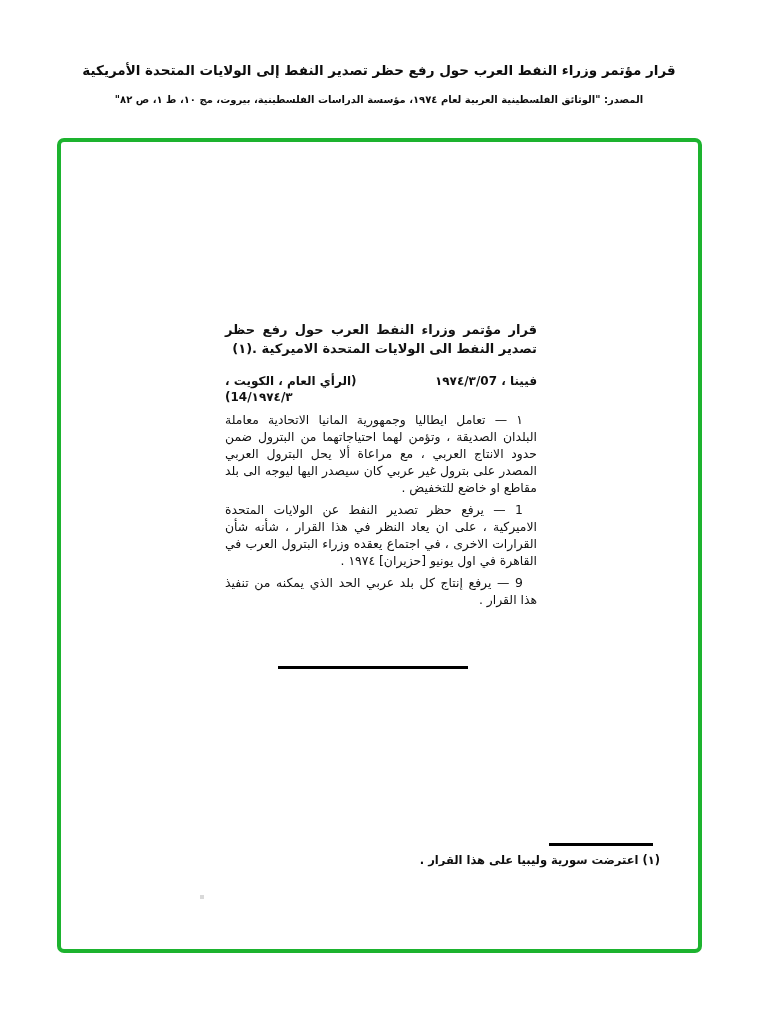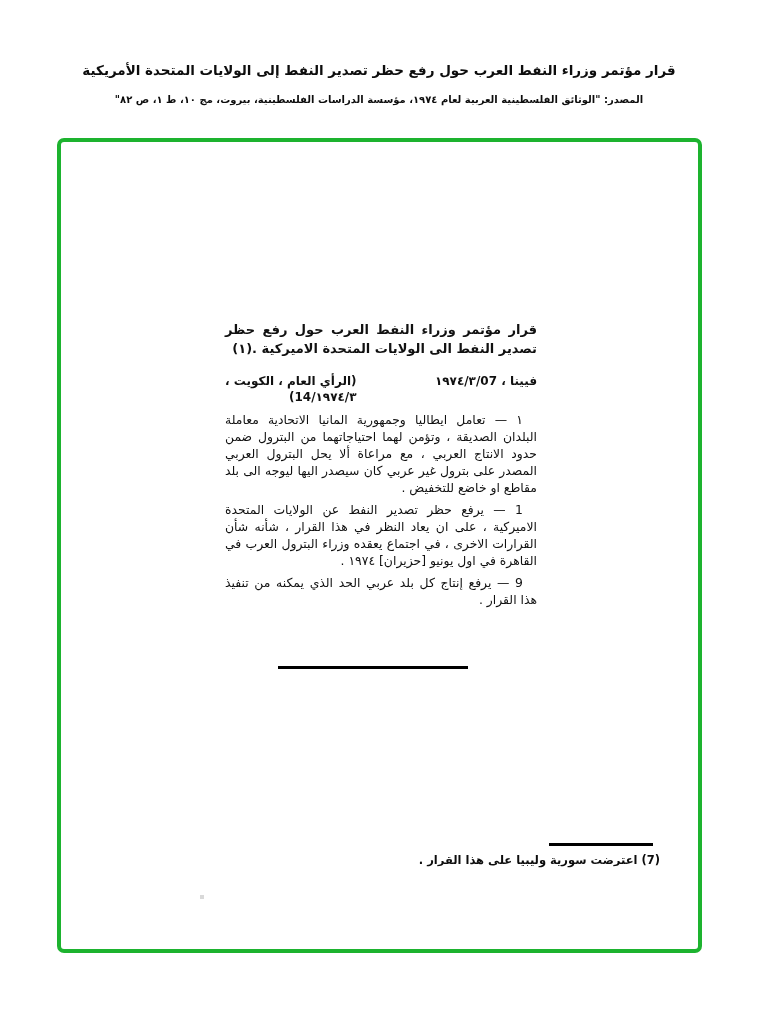--- a/index.html
+++ b/index.html
@@ -36,21 +36,21 @@
     font-size: 13px; font-weight: 700; line-height: 19px;
     text-align: justify; text-align-last: right;
     margin-bottom: 15px;
   }
   .dateline {
     display: flex; direction: rtl;
     justify-content: space-between; align-items: flex-start;
     font-size: 12px; font-weight: 700; line-height: 16px;
     margin-bottom: 6px;
   }
-  .pub-block { text-align: right; }
+  .pub-block { text-align: left; }
   .doc-body p {
     margin: 0 0 5px 0;
     font-size: 12.4px; font-weight: 400; line-height: 17px;
     text-align: justify; text-align-last: right;
     text-indent: 14px;
     direction: rtl;
   }
   .divider-line {
     position: absolute; left: 217px; top: 524px;
     width: 190px; height: 3px; background: #000000;
@@ -95,17 +95,17 @@
       <p>١ — تعامل ايطاليا وجمهورية المانيا الاتحادية معاملة البلدان الصديقة ، وتؤمن لهما احتياجاتهما من البترول ضمن حدود الانتاج العربي ، مع مراعاة ألا يحل البترول العربي المصدر على بترول غير عربي كان سيصدر اليها ليوجه الى بلد مقاطع او خاضع للتخفيض .</p>
       <p>1 — يرفع حظر تصدير النفط عن الولايات المتحدة الاميركية ، على ان يعاد النظر في هذا القرار ، شأنه شأن القرارات الاخرى ، في اجتماع يعقده وزراء البترول العرب في القاهرة في اول يونيو [حزيران] ١٩٧٤ .</p>
       <p>9 — يرفع إنتاج كل بلد عربي الحد الذي يمكنه من تنفيذ هذا القرار .</p>
     </div>
 
   </div>
 
   <div class="divider-line"></div>
 
   <div class="footnote-sep"></div>
-  <div class="footnote">(7) اعترضت سورية وليبيا على هذا القرار .</div>
+  <div class="footnote">(١) اعترضت سورية وليبيا على هذا القرار .</div>
 
   <div class="ink-speck"></div>
 
 </div>
 
 </body></html>

